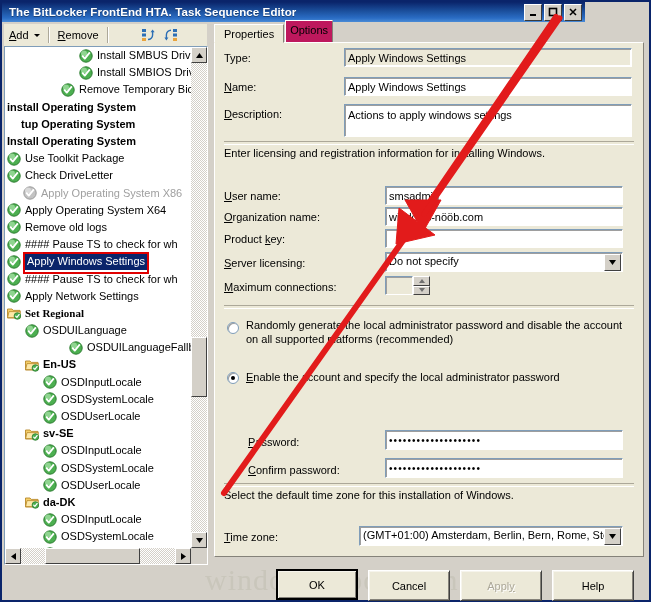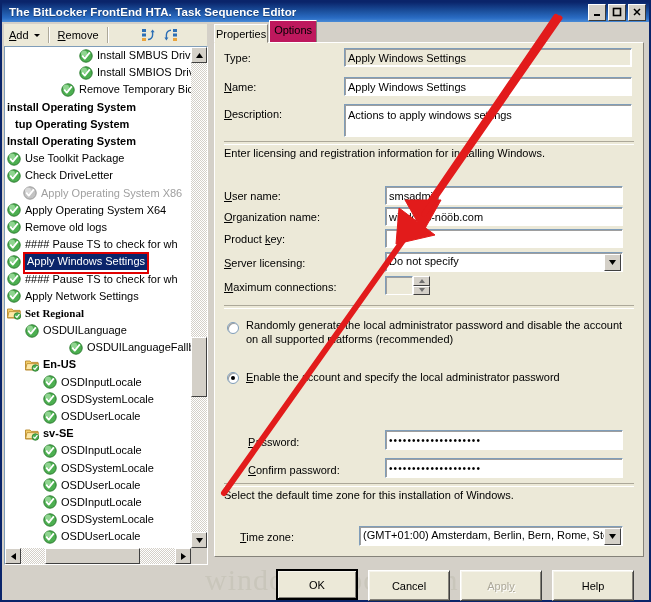--- a/index.html
+++ b/index.html
@@ -2,21 +2,21 @@
 <html><head>
 <meta charset="utf-8">
 <style>
   html,body{margin:0;padding:0;background:#fff;}
   body{font-family:"Liberation Sans","DejaVu Sans",sans-serif;font-size:11px;color:#000;}
   #app{position:relative;width:651px;height:602px;overflow:hidden;background:#ece9d8;}
 
   
   .win-frame{position:absolute;left:0;top:0;width:651px;height:602px;
     background:#d4d0c8;border:2px solid #0a246a;box-sizing:border-box;}
-  .titlebar{position:absolute;left:2px;top:2px;width:647px;height:20px;
+  .titlebar{position:absolute;left:2px;top:2px;width:583px;height:20px;
     background:linear-gradient(to bottom,#0a246a 0%,#1b4f9c 45%,#2a6cc4 80%,#4a8bd6 100%);
     display:flex;align-items:center;box-sizing:border-box;}
   .title-text{color:#fff;font-weight:bold;font-size:11.5px;padding-left:7px;
     letter-spacing:.1px;white-space:nowrap;flex:1;text-shadow:0 1px 0 rgba(0,0,0,.35);}
   .tb-buttons{display:flex;gap:2px;padding-right:3px;}
   .tb-btn{width:16px;height:15px;background:#d4d0c8;
     border:1px solid;border-color:#fff #3a3a3a #3a3a3a #fff;
     display:flex;align-items:center;justify-content:center;
     font-size:9px;line-height:1;color:#000;font-family:"Liberation Sans",sans-serif;}
   .tb-btn svg{display:block;}
@@ -68,21 +68,21 @@
     display:flex;align-items:center;justify-content:center;}
   .hsb-thumb{position:absolute;top:0;height:16px;background:#d4d0c8;
     border:1px solid;border-color:#fff #404040 #404040 #fff;box-sizing:border-box;}
   .corner{position:absolute;right:0;bottom:0;width:16px;height:16px;background:#d4d0c8;}
 
   
   .tabs{position:absolute;left:214px;top:24px;height:19px;display:flex;align-items:flex-end;}
   .tab{height:23px;padding:0 4px;font-size:11px;line-height:18px;background:#be185d;
     border:1px solid;border-color:#fff #85827a #ece9d8 #fff;box-sizing:border-box;margin-right:1px;}
   .tab.active{height:19px;line-height:19px;font-weight:normal;background:#ece9d8;
-    border-color:#fff #85827a #ece9d8 #fff;position:relative;z-index:3;padding:0 1px;}
+    border-color:#fff #85827a #ece9d8 #fff;position:relative;z-index:3;padding:0 9px;}
   .tabpage{position:absolute;left:214px;top:42px;width:430px;height:515px;
     background:#ece9d8;border:1px solid;border-color:#fff #85827a #85827a #fff;box-sizing:border-box;}
 
   
   .lab{position:absolute;font-size:11px;color:#000;white-space:nowrap;}
   .lab u{text-decoration:underline;}
   .fld{position:absolute;box-sizing:border-box;background:#fff;
     border:1px solid;border-color:#7f9db9 #fff #fff #7f9db9;
     box-shadow:inset 1px 1px 0 #9e9e9e, inset -1px -1px 0 #fff;
     font-size:11px;line-height:16px;padding:1px 2px 0 3px;overflow:hidden;white-space:nowrap;}
@@ -210,21 +210,21 @@
               <circle cx="5" cy="4.6" r="3" fill="#a5e2a5" opacity=".75"></circle>
               <path d="M3.6 7.2 L5.8 9.6 L10.4 3.9" fill="none" stroke="#fff" stroke-width="1.9" stroke-linecap="round" stroke-linejoin="round"></path>
             </svg>
           </span>
           <span class="lbl">Remove Temporary Bios</span>
         </div>
         <div class="tnode grp" style="padding-left: 2px;">
           <span class="ico" style="width: 0px; margin-right: 0px;"></span>
           <span class="lbl">install Operating System</span>
         </div>
-        <div class="tnode grp" style="padding-left: 10px;">
+        <div class="tnode grp" style="padding-left: 16px;">
           <span class="ico" style="width: 0px; margin-right: 0px;"></span>
           <span class="lbl">tup Operating System</span>
         </div>
         <div class="tnode grp" style="padding-left: 2px;">
           <span class="ico" style="width: 0px; margin-right: 0px;"></span>
           <span class="lbl">Install Operating System</span>
         </div>
         <div class="tnode" style="padding-left: 2px;">
           <span class="ico">
             <svg width="14" height="14" viewBox="0 0 14 14">
@@ -420,20 +420,31 @@
         </div>
         <div class="tnode" style="padding-left: 38px;">
           <span class="ico">
             <svg width="14" height="14" viewBox="0 0 14 14">
               <circle cx="7" cy="7" r="6.2" fill="#4caf50" stroke="#2e7d32" stroke-width="1"></circle>
               <circle cx="5" cy="4.6" r="3" fill="#a5e2a5" opacity=".75"></circle>
               <path d="M3.6 7.2 L5.8 9.6 L10.4 3.9" fill="none" stroke="#fff" stroke-width="1.9" stroke-linecap="round" stroke-linejoin="round"></path>
             </svg>
           </span>
           <span class="lbl">OSDUserLocale</span>
+        </div>
+        <div class="tnode grp" style="padding-left: 20px;">
+          <span class="ico">
+            <svg width="14" height="14" viewBox="0 0 14 14">
+              <path d="M0.5 3 L5 3 L6.2 4.4 L13 4.4 L13 12 L0.5 12 Z" fill="#f6cf6a" stroke="#b8892a" stroke-width=".9"></path>
+              <path d="M2 5.6 L13.4 5.6 L11.8 11.6 L0.6 11.6 Z" fill="#fde8a8" stroke="#b8892a" stroke-width=".8"></path>
+              <circle cx="10.4" cy="10" r="3.3" fill="#4caf50" stroke="#2e7d32" stroke-width=".8"></circle>
+              <path d="M8.7 10.1 L9.9 11.4 L12.2 8.4" fill="none" stroke="#fff" stroke-width="1.2" stroke-linecap="round" stroke-linejoin="round"></path>
+            </svg>
+          </span>
+          <span class="lbl">da-DK</span>
         </div>
         <div class="tnode" style="padding-left: 38px;">
           <span class="ico">
             <svg width="14" height="14" viewBox="0 0 14 14">
               <circle cx="7" cy="7" r="6.2" fill="#4caf50" stroke="#2e7d32" stroke-width="1"></circle>
               <circle cx="5" cy="4.6" r="3" fill="#a5e2a5" opacity=".75"></circle>
               <path d="M3.6 7.2 L5.8 9.6 L10.4 3.9" fill="none" stroke="#fff" stroke-width="1.9" stroke-linecap="round" stroke-linejoin="round"></path>
             </svg>
           </span>
           <span class="lbl">OSDInputLocale</span>
@@ -563,21 +574,21 @@
   <div class="lab" style="left:248px;top:436px;"><u>P</u>assword:</div>
   <div class="fld pwd" style="left:385px;top:430px;width:238px;height:20px;">••••••••••••••••••••</div>
 
   <div class="lab" style="left:248px;top:464px;"><u>C</u>onfirm password:</div>
   <div class="fld pwd" style="left:385px;top:458px;width:238px;height:20px;">••••••••••••••••••••</div>
 
   <div class="hr" style="left:224px;top:483px;width:410px;"></div>
 
   <div class="lab" style="left:224px;top:489px;">Select the default time zone for this installation of Windows.</div>
 
-  <div class="lab" style="left:240px;top:531px;"><u>T</u>ime zone:</div>
+  <div class="lab" style="left:224px;top:531px;"><u>T</u>ime zone:</div>
   <div class="combo" style="left:359px;top:526px;width:264px;height:20px;">
     <span>(GMT+01:00) Amsterdam, Berlin, Bern, Rome, Sto</span>
     <span class="arrow">
       <svg width="7" height="5" viewBox="0 0 7 5">
           <path d="M0 0 L7 0 L3.5 5 Z" fill="#000"></path>
         </svg>
     </span>
   </div>
 
   <div class="watermark" style="left:205px;top:563px;">windows-noob.com</div>

